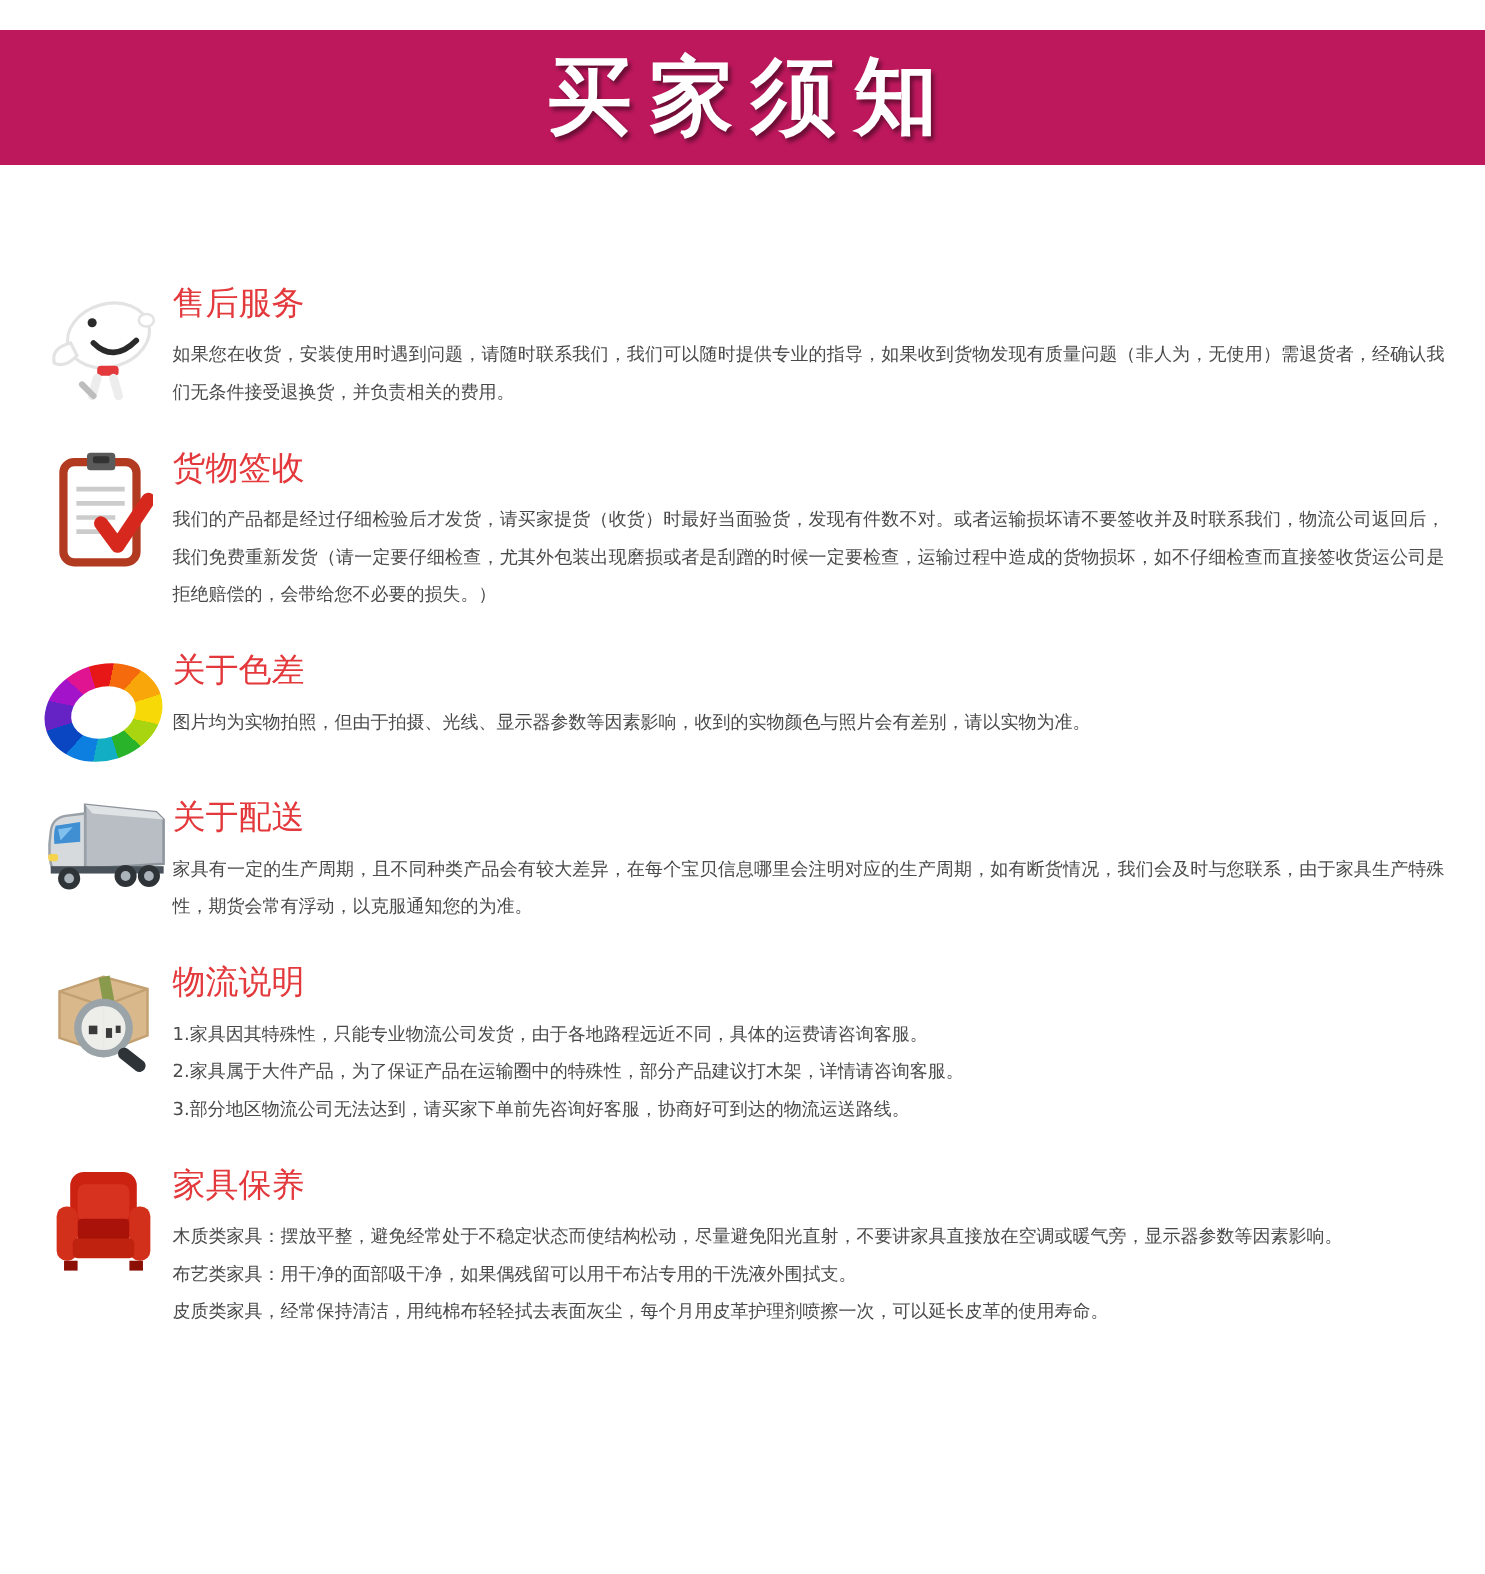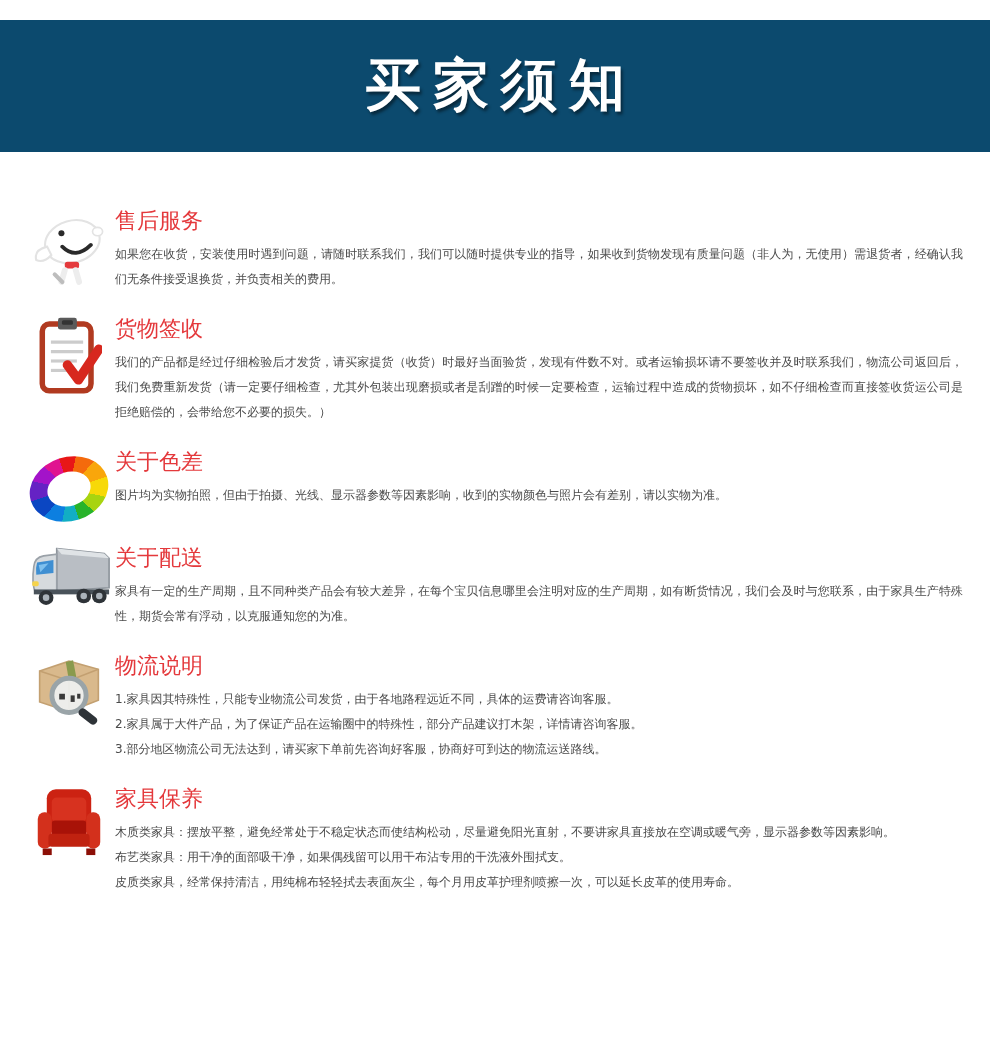--- a/index.html
+++ b/index.html
@@ -2,30 +2,30 @@
 <html><head>
 <meta charset="utf-8">
 <style>
   html,body{margin:0;padding:0;}
   body{
     width:990px;height:1049px;background:#ffffff;
     font-family:"DejaVu Sans","Liberation Sans",sans-serif;
     overflow:hidden;
   }
   .banner{
-    margin-top:20px;height:132px;background:#0c4a6e;
+    margin-top:20px;height:90px;background:#be185d;
     display:flex;align-items:center;justify-content:center;
   }
   .banner h1{
     margin:0;color:#ffffff;font-size:56px;font-weight:bold;
     letter-spacing:12px;text-indent:12px;
     text-shadow:2px 3px 3px rgba(0,0,0,.45);
   }
   .sections{padding:54px 27px 0 22px;}
-  section.row{display:flex;margin-bottom:22px;}
+  section.row{display:flex;margin-bottom:22px;margin-top:24px;}
   .icon-col{
     flex:0 0 93px;width:93px;display:flex;
     justify-content:center;align-items:flex-start;padding-top:2px;
   }
   .content{flex:1;min-width:0;}
   .content h2{
     margin:0 0 6px 0;font-size:22px;line-height:30px;
     font-weight:400;color:#e4393c;
   }
   .content p{

